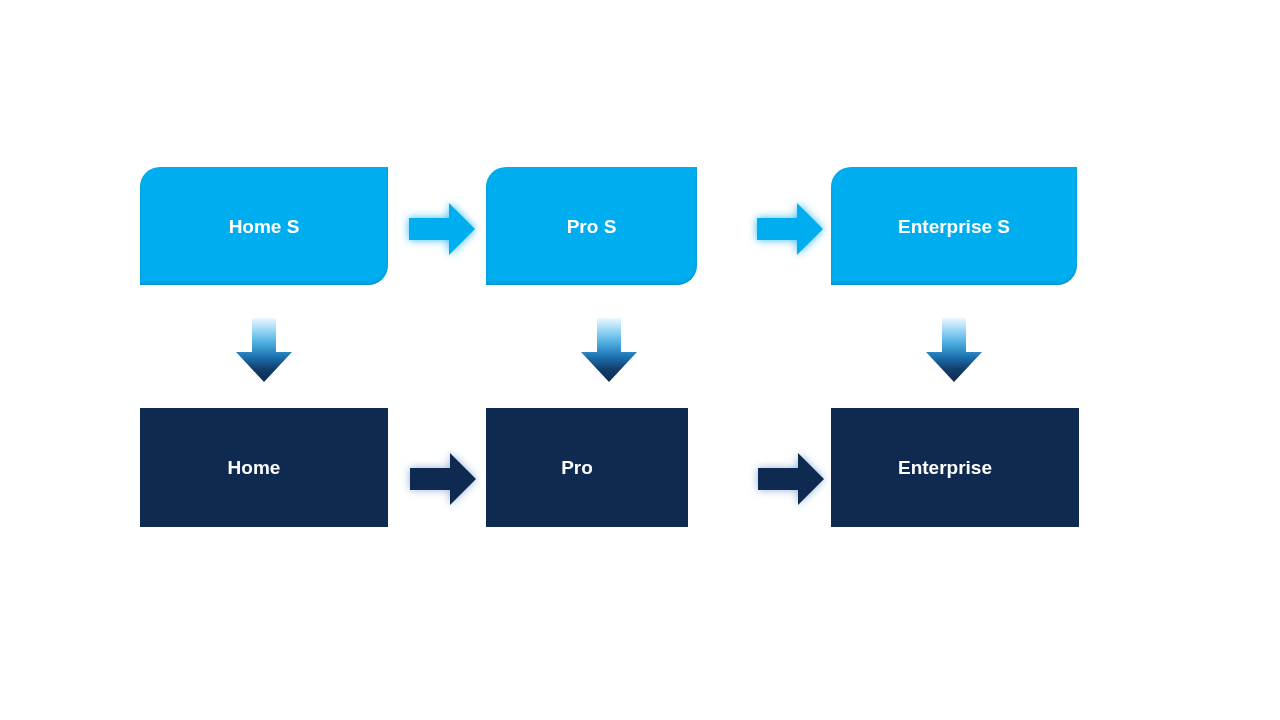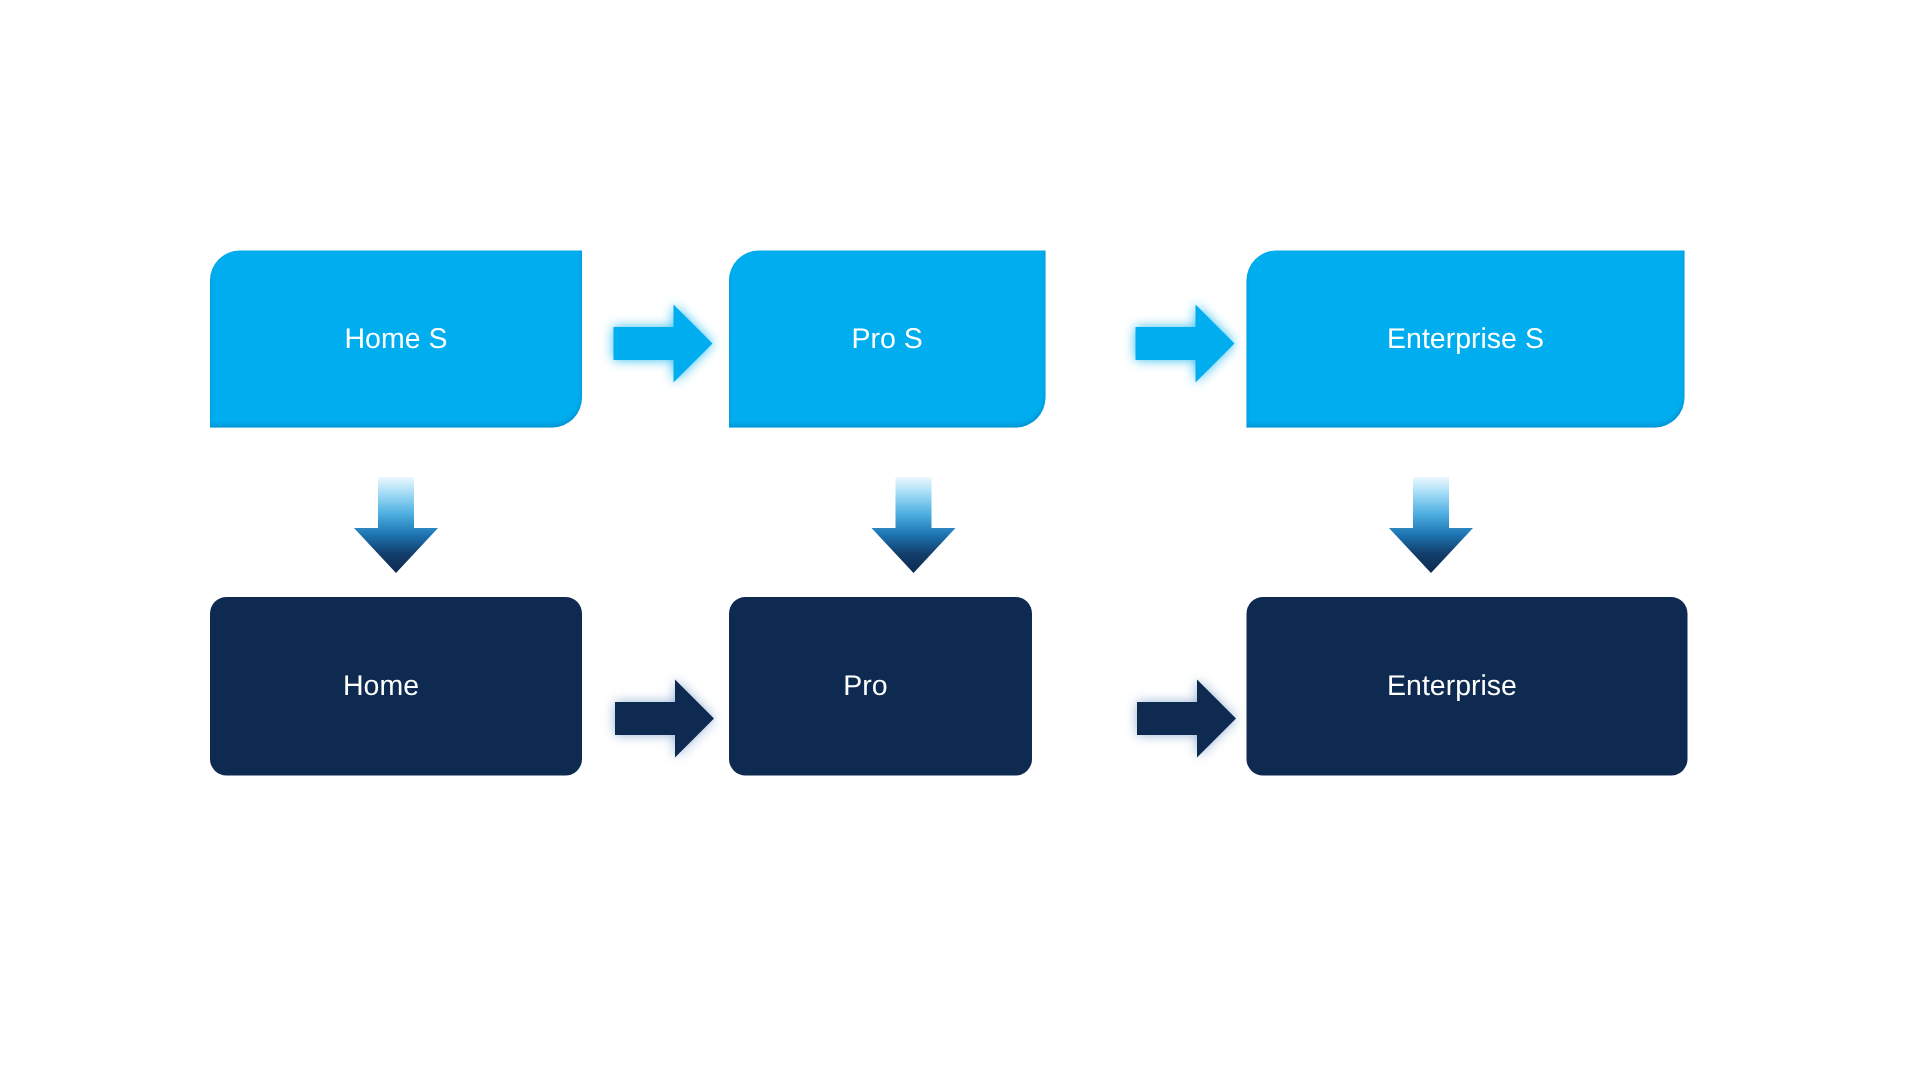--- a/index.html
+++ b/index.html
@@ -8,44 +8,43 @@
     --navy: #0E2A50;
     --label_text: #FFFFFF;
   }
   * { margin: 0; padding: 0; box-sizing: border-box; }
   html, body {
     width: 1280px; height: 720px;
     background: var(--background);
     overflow: hidden;
     font-family: "Liberation Sans", sans-serif;
   }
-  .stage { position: relative; width: 1280px; height: 720px; }
+  .stage { position: relative; width: 1280px; height: 720px; font-weight: bold; }
 
   .node {
     position: absolute;
     display: flex;
     align-items: center;
     justify-content: center;
   }
   .node .label {
     color: var(--label_text);
     font-size: 19px;
     line-height: 1;
     white-space: nowrap;
   }
   .node.top-row {
     top: 167px; height: 118px;
     background: var(--cyan);
     border-radius: 20px 0 20px 0;
     box-shadow: inset 0 -2px 3px rgba(0,110,170,0.40);
   }
   .node.bottom-row {
-    top: 398px; height: 119px;
+    top: 408px; height: 119px;
     background: var(--navy);
-    border-radius: 11px;
   }
   .node.bottom-row .label { transform: translateX(-10px); }
 
   svg.arrow { position: absolute; overflow: visible; }
   .cyan-fill { fill: var(--cyan); }
   .navy-fill { fill: var(--navy); }
   .glow-cyan { filter: drop-shadow(0 0 4px rgba(0,174,239,0.80)); }
   .glow-navy { filter: drop-shadow(0 0 4px rgba(130,165,205,0.85)); }
 </style>
 </head>
@@ -65,21 +64,21 @@
       </linearGradient>
     </defs>
   </svg>
 
   <div class="node top-row" style="left:140px;width:248px">
     <span class="label">Home S</span>
   </div>
   <div class="node top-row" style="left:486px;width:211px">
     <span class="label">Pro S</span>
   </div>
-  <div class="node top-row" style="left:831px;width:292px">
+  <div class="node top-row" style="left:831px;width:246px">
     <span class="label">Enterprise S</span>
   </div>
 
   <svg class="arrow glow-cyan" style="left:409px;top:203px" width="66" height="52" viewBox="0 0 66 52">
     <path class="cyan-fill" d="M0 15 H40 V0 L66 26 L40 52 V37 H0 Z"></path>
   </svg>
   <svg class="arrow glow-cyan" style="left:757px;top:203px" width="66" height="52" viewBox="0 0 66 52">
     <path class="cyan-fill" d="M0 15 H40 V0 L66 26 L40 52 V37 H0 Z"></path>
   </svg>
 
@@ -92,21 +91,21 @@
   <svg class="arrow" style="left:926px;top:318px" width="56" height="64" viewBox="0 0 56 64">
     <path fill="url(#downGrad)" d="M16 0 H40 V34 H56 L28 64 L0 34 H16 Z"></path>
   </svg>
 
   <div class="node bottom-row" style="left:140px;width:248px">
     <span class="label">Home</span>
   </div>
   <div class="node bottom-row" style="left:486px;width:202px">
     <span class="label">Pro</span>
   </div>
-  <div class="node bottom-row" style="left:831px;width:294px">
+  <div class="node bottom-row" style="left:831px;width:248px">
     <span class="label">Enterprise</span>
   </div>
 
   <svg class="arrow glow-navy" style="left:410px;top:453px" width="66" height="52" viewBox="0 0 66 52">
     <path class="navy-fill" d="M0 15 H40 V0 L66 26 L40 52 V37 H0 Z"></path>
   </svg>
   <svg class="arrow glow-navy" style="left:758px;top:453px" width="66" height="52" viewBox="0 0 66 52">
     <path class="navy-fill" d="M0 15 H40 V0 L66 26 L40 52 V37 H0 Z"></path>
   </svg>
 

